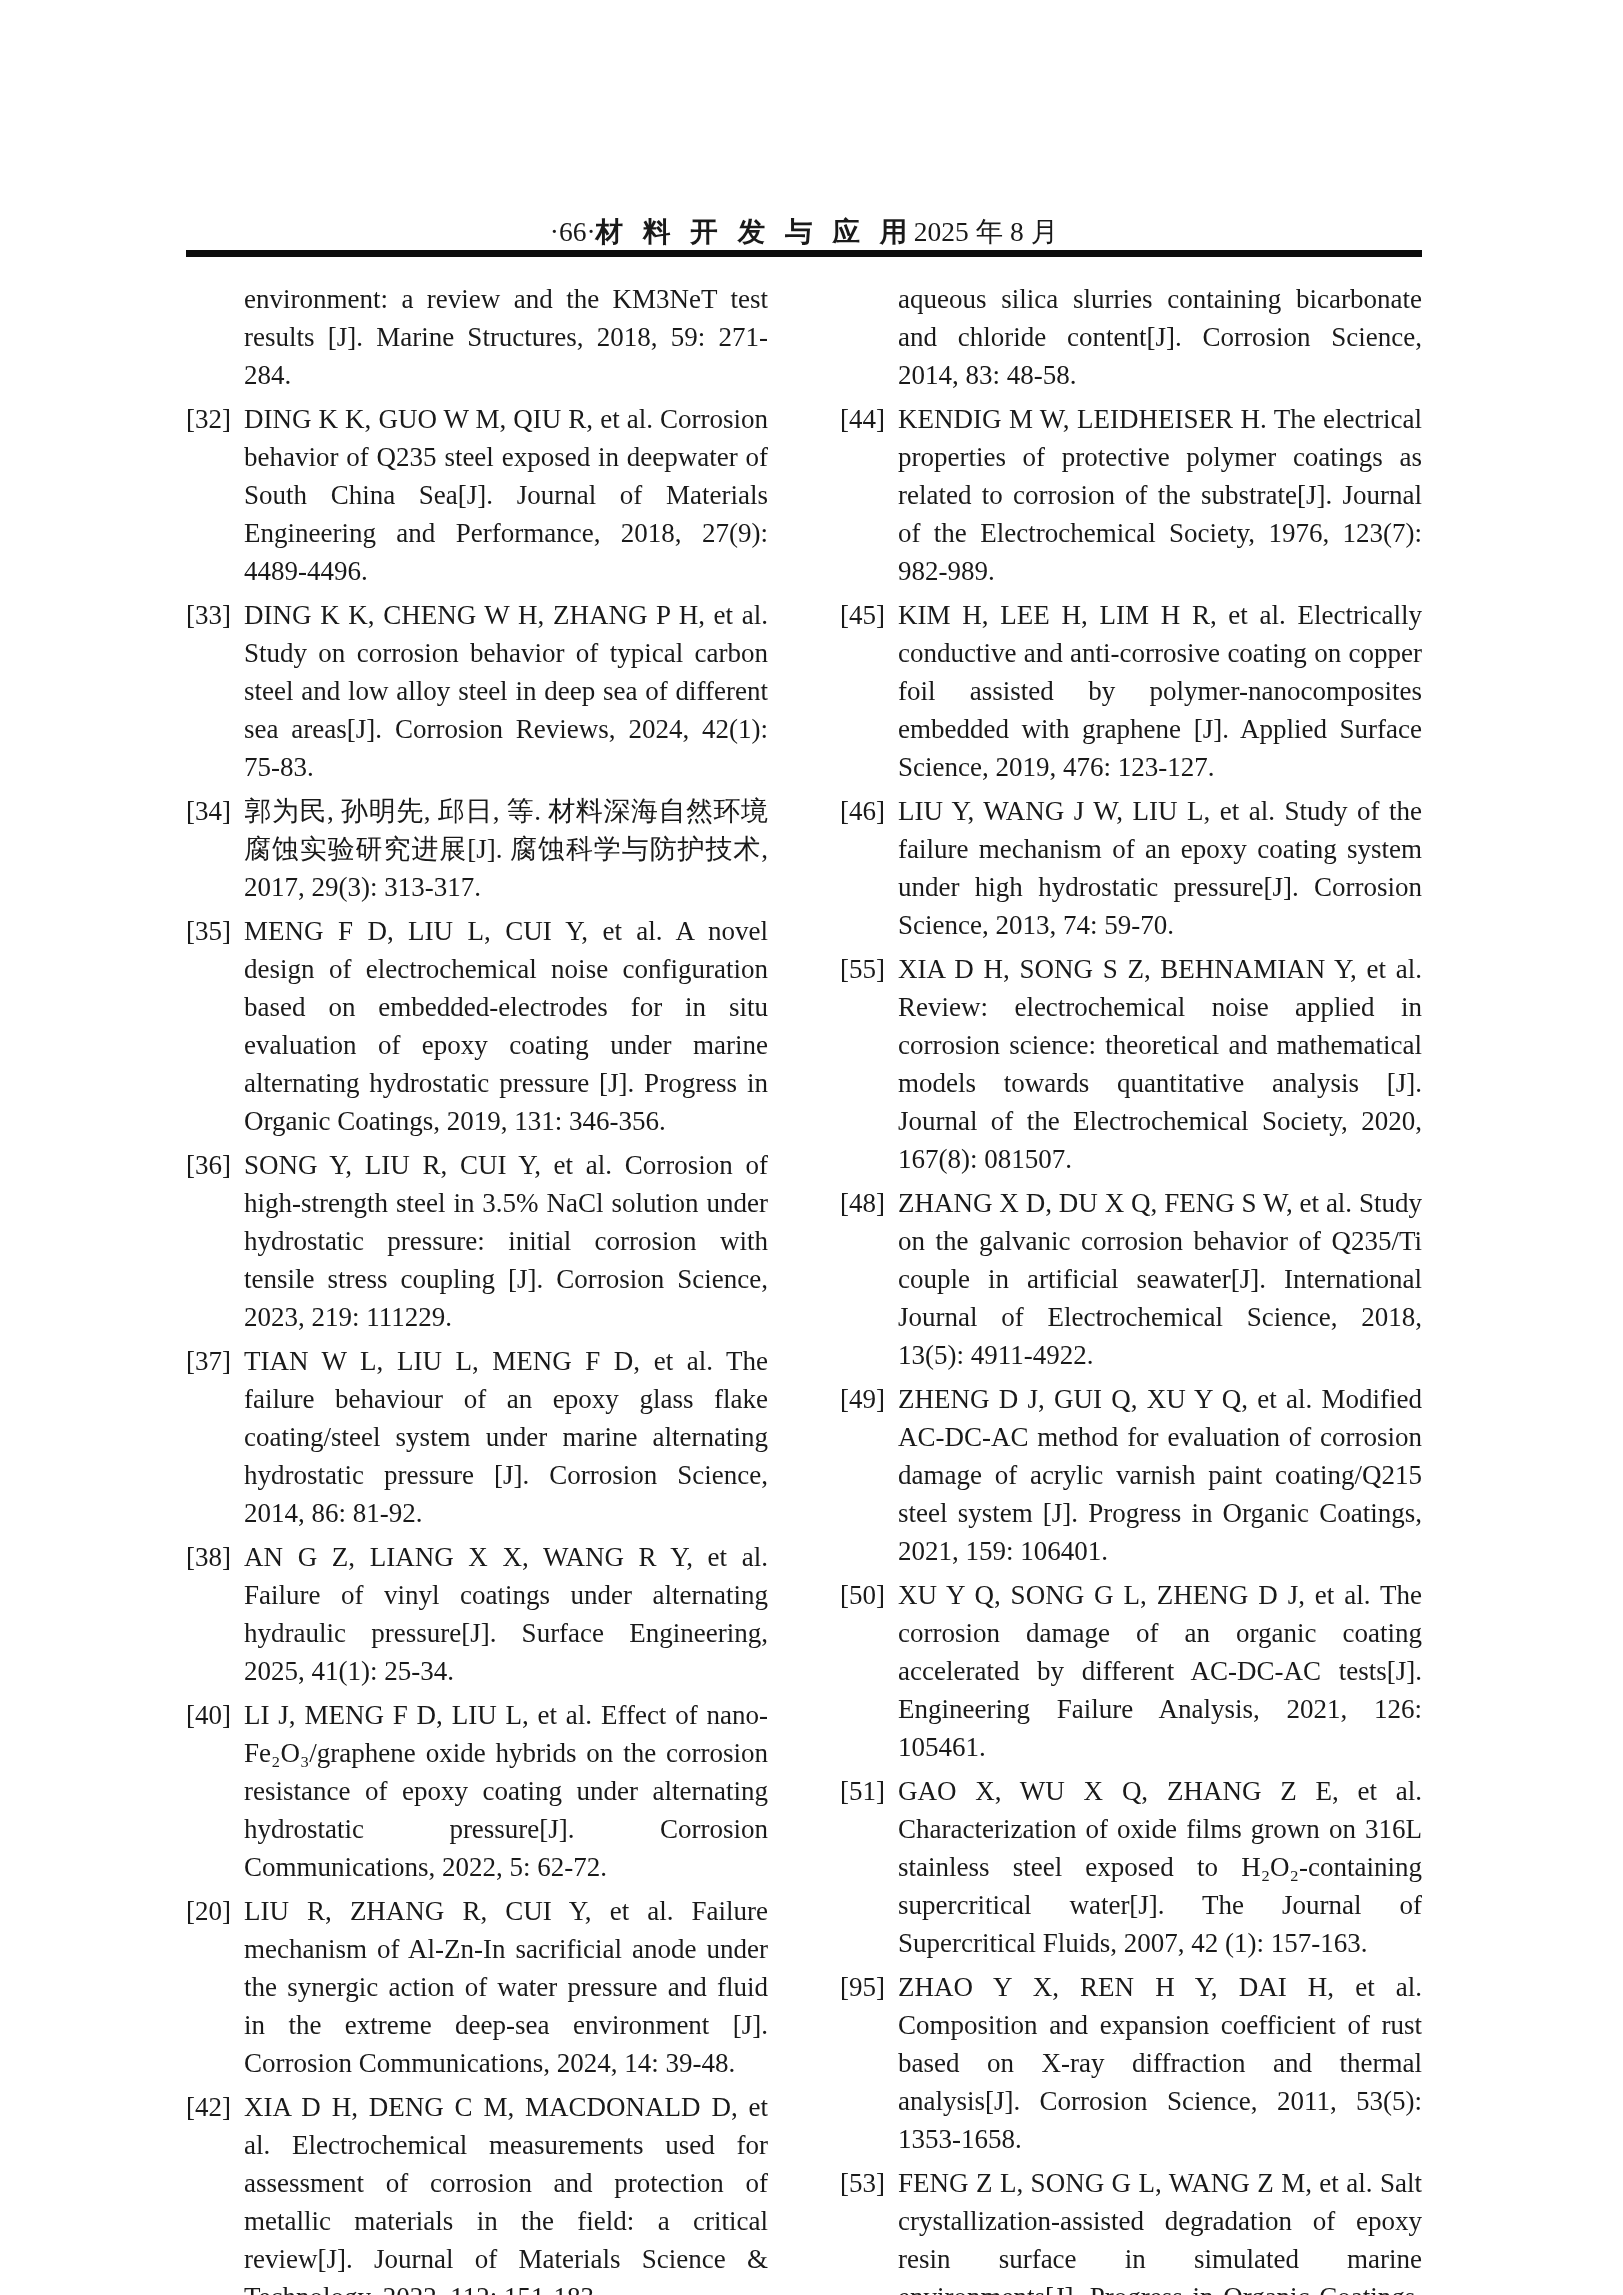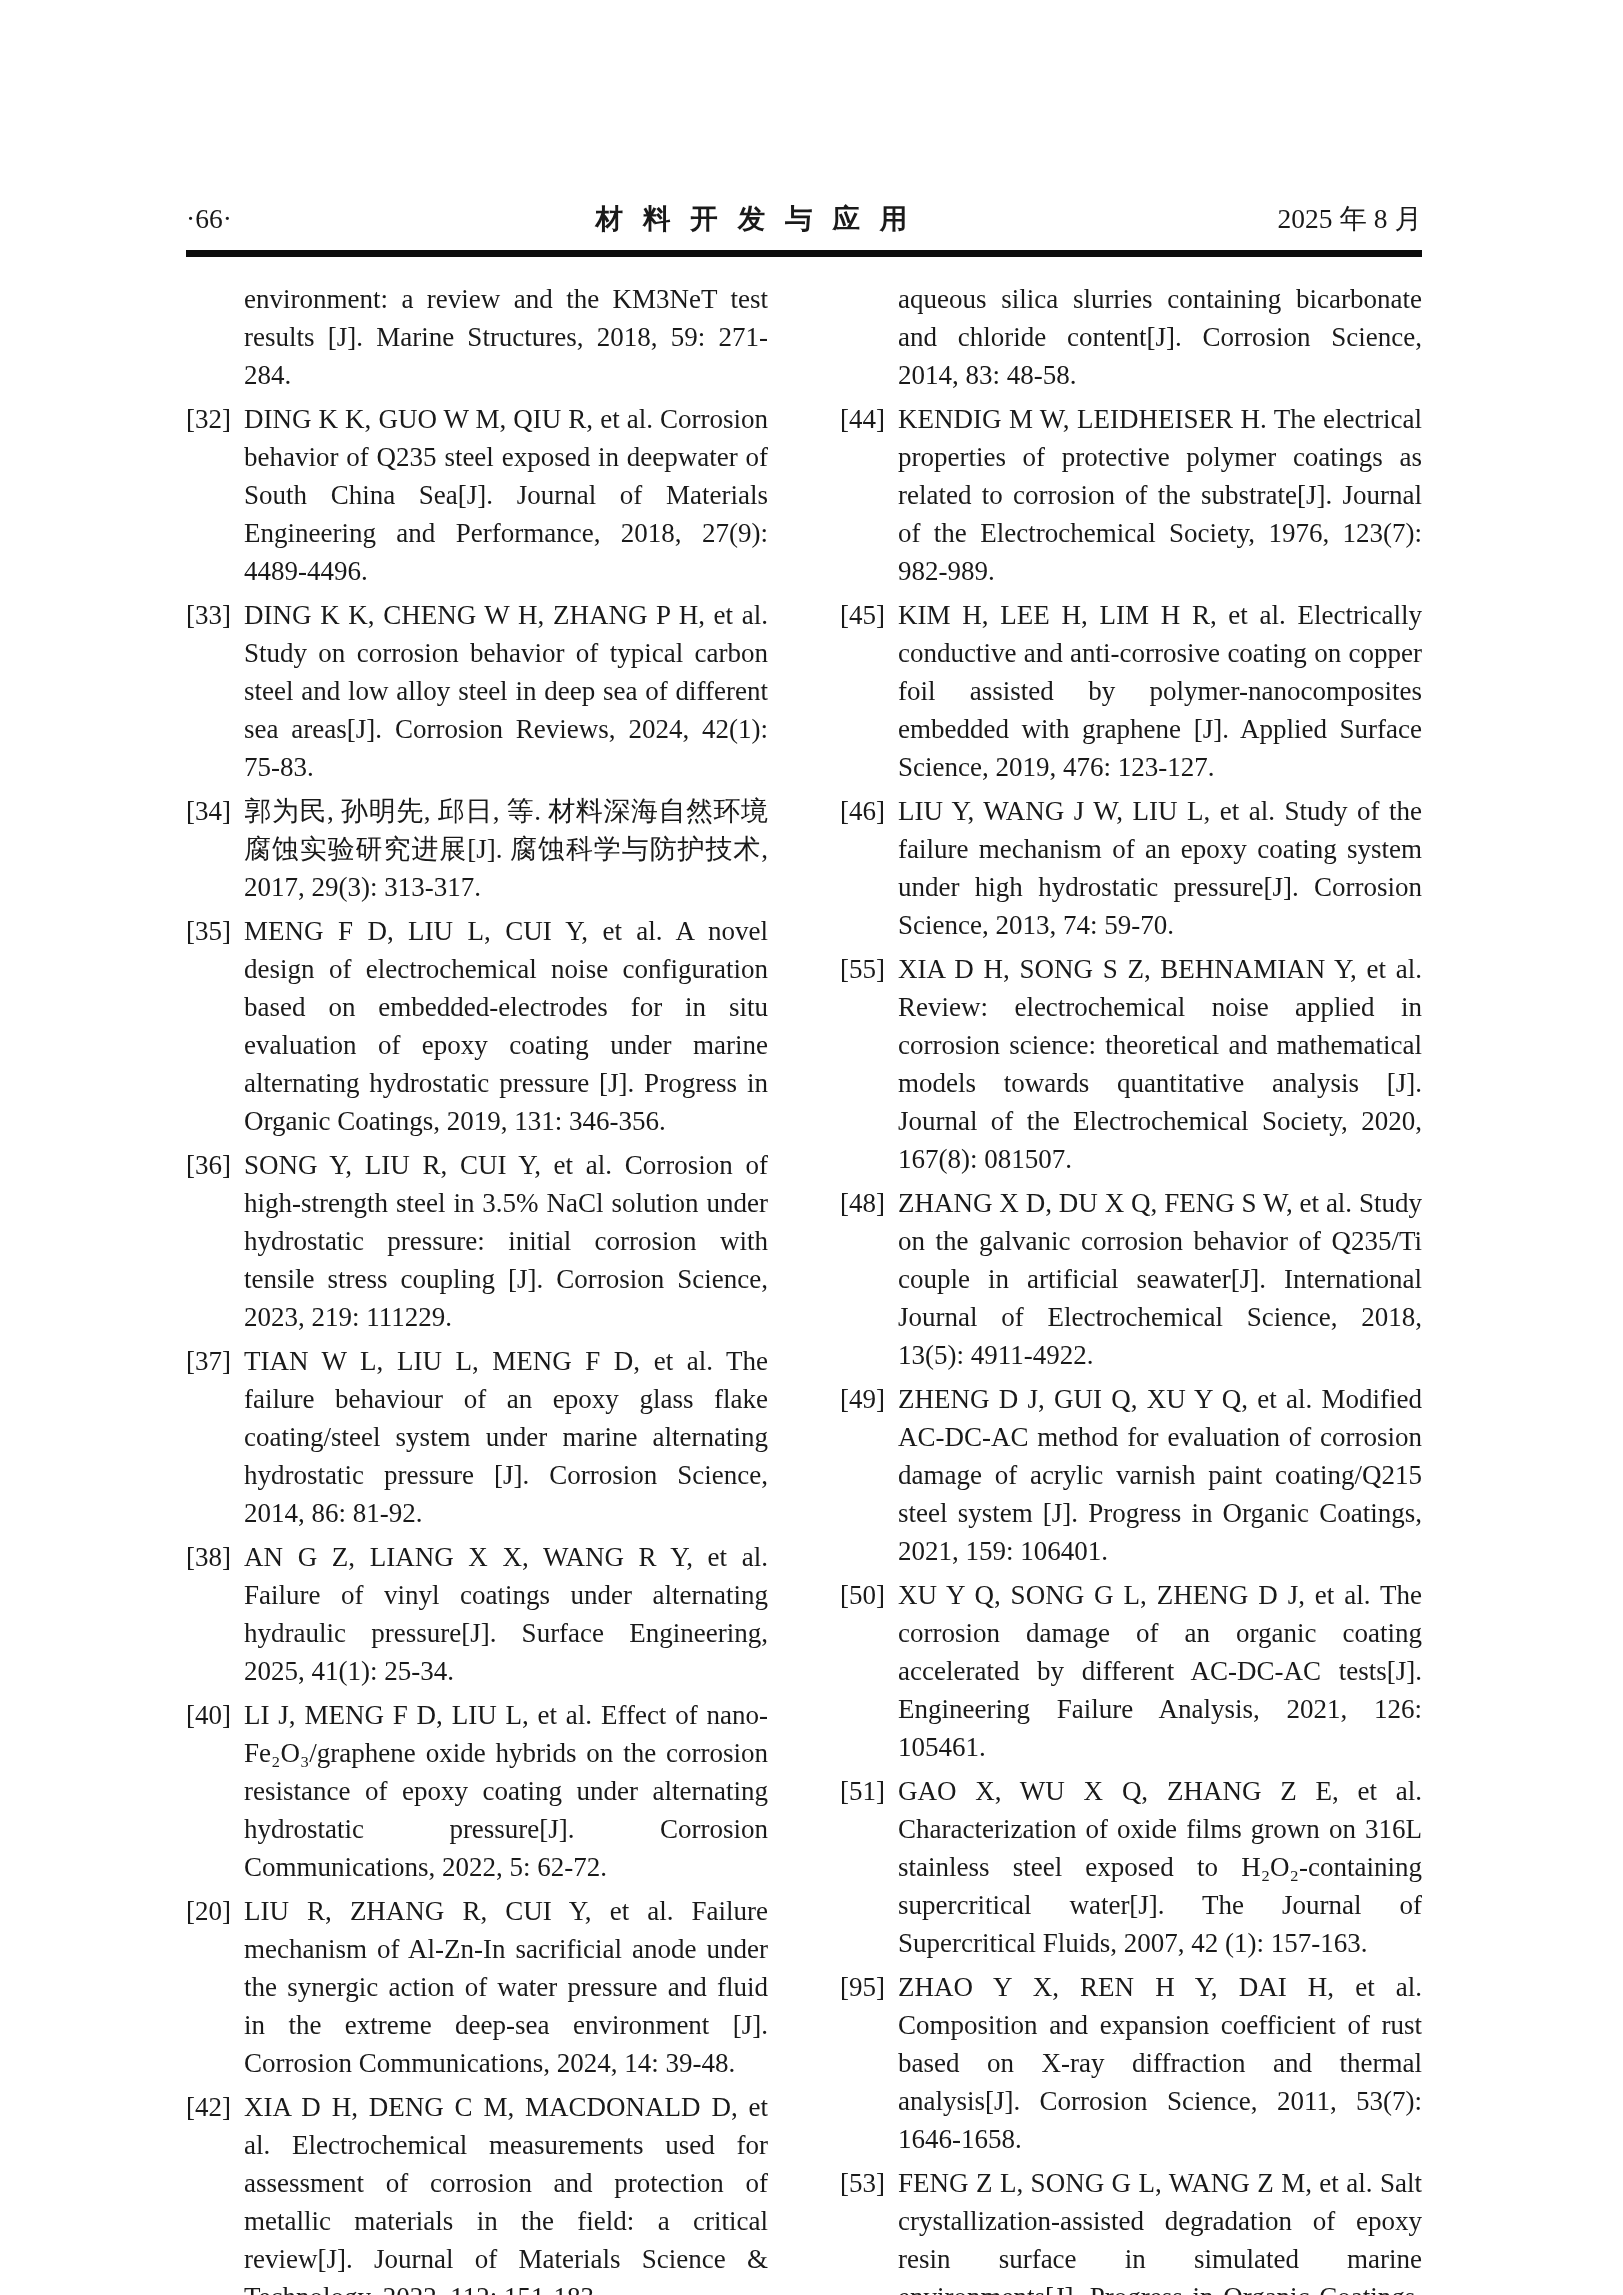--- a/index.html
+++ b/index.html
@@ -12,24 +12,24 @@
     width: 1623px;
     height: 2295px;
     background: #ffffff;
     font-family: "Liberation Serif", "DejaVu Serif", serif;
     color: #1a1a1a;
     overflow: hidden;
   }
   .page-header {
     position: absolute;
     left: 186px;
-    top: 200px;
+    top: 213px;
     width: 1236px;
     display: flex;
-    justify-content: space-between;
+    justify-content: center;
     align-items: baseline;
     font-size: 27.5px;
     line-height: 37px;
     white-space: nowrap;
   }
   .journal-title {
     letter-spacing: 6.5px;
     font-weight: bold;
   }
   .header-rule {
@@ -95,20 +95,20 @@
     <div class="column">
         <div class="ref-item"><span class="ref-label"></span><span class="ref-text">aqueous silica slurries containing bicarbonate and chloride content[J]. Corrosion Science, 2014, 83: 48-58.</span></div>
         <div class="ref-item"><span class="ref-label">[44]</span><span class="ref-text">KENDIG M W, LEIDHEISER H. The electrical properties of protective polymer coatings as related to corrosion of the substrate[J]. Journal of the Electrochemical Society, 1976, 123(7): 982-989.</span></div>
         <div class="ref-item"><span class="ref-label">[45]</span><span class="ref-text">KIM H, LEE H, LIM H R, et al. Electrically conductive and anti-corrosive coating on copper foil assisted by polymer-nanocomposites embedded with graphene [J]. Applied Surface Science, 2019, 476: 123-127.</span></div>
         <div class="ref-item"><span class="ref-label">[46]</span><span class="ref-text">LIU Y, WANG J W, LIU L, et al. Study of the failure mechanism of an epoxy coating system under high hydrostatic pressure[J]. Corrosion Science, 2013, 74: 59-70.</span></div>
         <div class="ref-item"><span class="ref-label">[55]</span><span class="ref-text">XIA D H, SONG S Z, BEHNAMIAN Y, et al. Review: electrochemical noise applied in corrosion science: theoretical and mathematical models towards quantitative analysis [J]. Journal of the Electrochemical Society, 2020, 167(8): 081507.</span></div>
         <div class="ref-item"><span class="ref-label">[48]</span><span class="ref-text">ZHANG X D, DU X Q, FENG S W, et al. Study on the galvanic corrosion behavior of Q235/Ti couple in artificial seawater[J]. International Journal of Electrochemical Science, 2018, 13(5): 4911-4922.</span></div>
         <div class="ref-item"><span class="ref-label">[49]</span><span class="ref-text">ZHENG D J, GUI Q, XU Y Q, et al. Modified AC-DC-AC method for evaluation of corrosion damage of acrylic varnish paint coating/Q215 steel system [J]. Progress in Organic Coatings, 2021, 159: 106401.</span></div>
         <div class="ref-item"><span class="ref-label">[50]</span><span class="ref-text">XU Y Q, SONG G L, ZHENG D J, et al. The corrosion damage of an organic coating accelerated by different AC-DC-AC tests[J]. Engineering Failure Analysis, 2021, 126: 105461.</span></div>
         <div class="ref-item"><span class="ref-label">[51]</span><span class="ref-text">GAO X, WU X Q, ZHANG Z E, et al. Characterization of oxide films grown on 316L stainless steel exposed to H₂O₂-containing supercritical water[J]. The Journal of Supercritical Fluids, 2007, 42 (1): 157-163.</span></div>
-        <div class="ref-item"><span class="ref-label">[95]</span><span class="ref-text">ZHAO Y X, REN H Y, DAI H, et al. Composition and expansion coefficient of rust based on X-ray diffraction and thermal analysis[J]. Corrosion Science, 2011, 53(7): 1646-1658.</span></div>
+        <div class="ref-item"><span class="ref-label">[95]</span><span class="ref-text">ZHAO Y X, REN H Y, DAI H, et al. Composition and expansion coefficient of rust based on X-ray diffraction and thermal analysis[J]. Corrosion Science, 2011, 53(5): 1353-1658.</span></div>
         <div class="ref-item"><span class="ref-label">[53]</span><span class="ref-text">FENG Z L, SONG G L, WANG Z M, et al. Salt crystallization-assisted degradation of epoxy resin surface in simulated marine environments[J]. Progress in Organic Coatings, 2020, 149: 105932.</span></div>
         <div class="ref-item"><span class="ref-label">[54]</span><span class="ref-text">ZHANG X, XIAO K, DONG C F, et al. In situ Raman spectroscopy study of corrosion products on the surface of carbon steel in solution containing Cl⁻ and SO₄²⁻ [J]. Engineering Failure Analysis, 2011, 18 (8): 1981-1989.</span></div>
       </div>
   </div>
 
 </div>
 
 
 </body></html>

